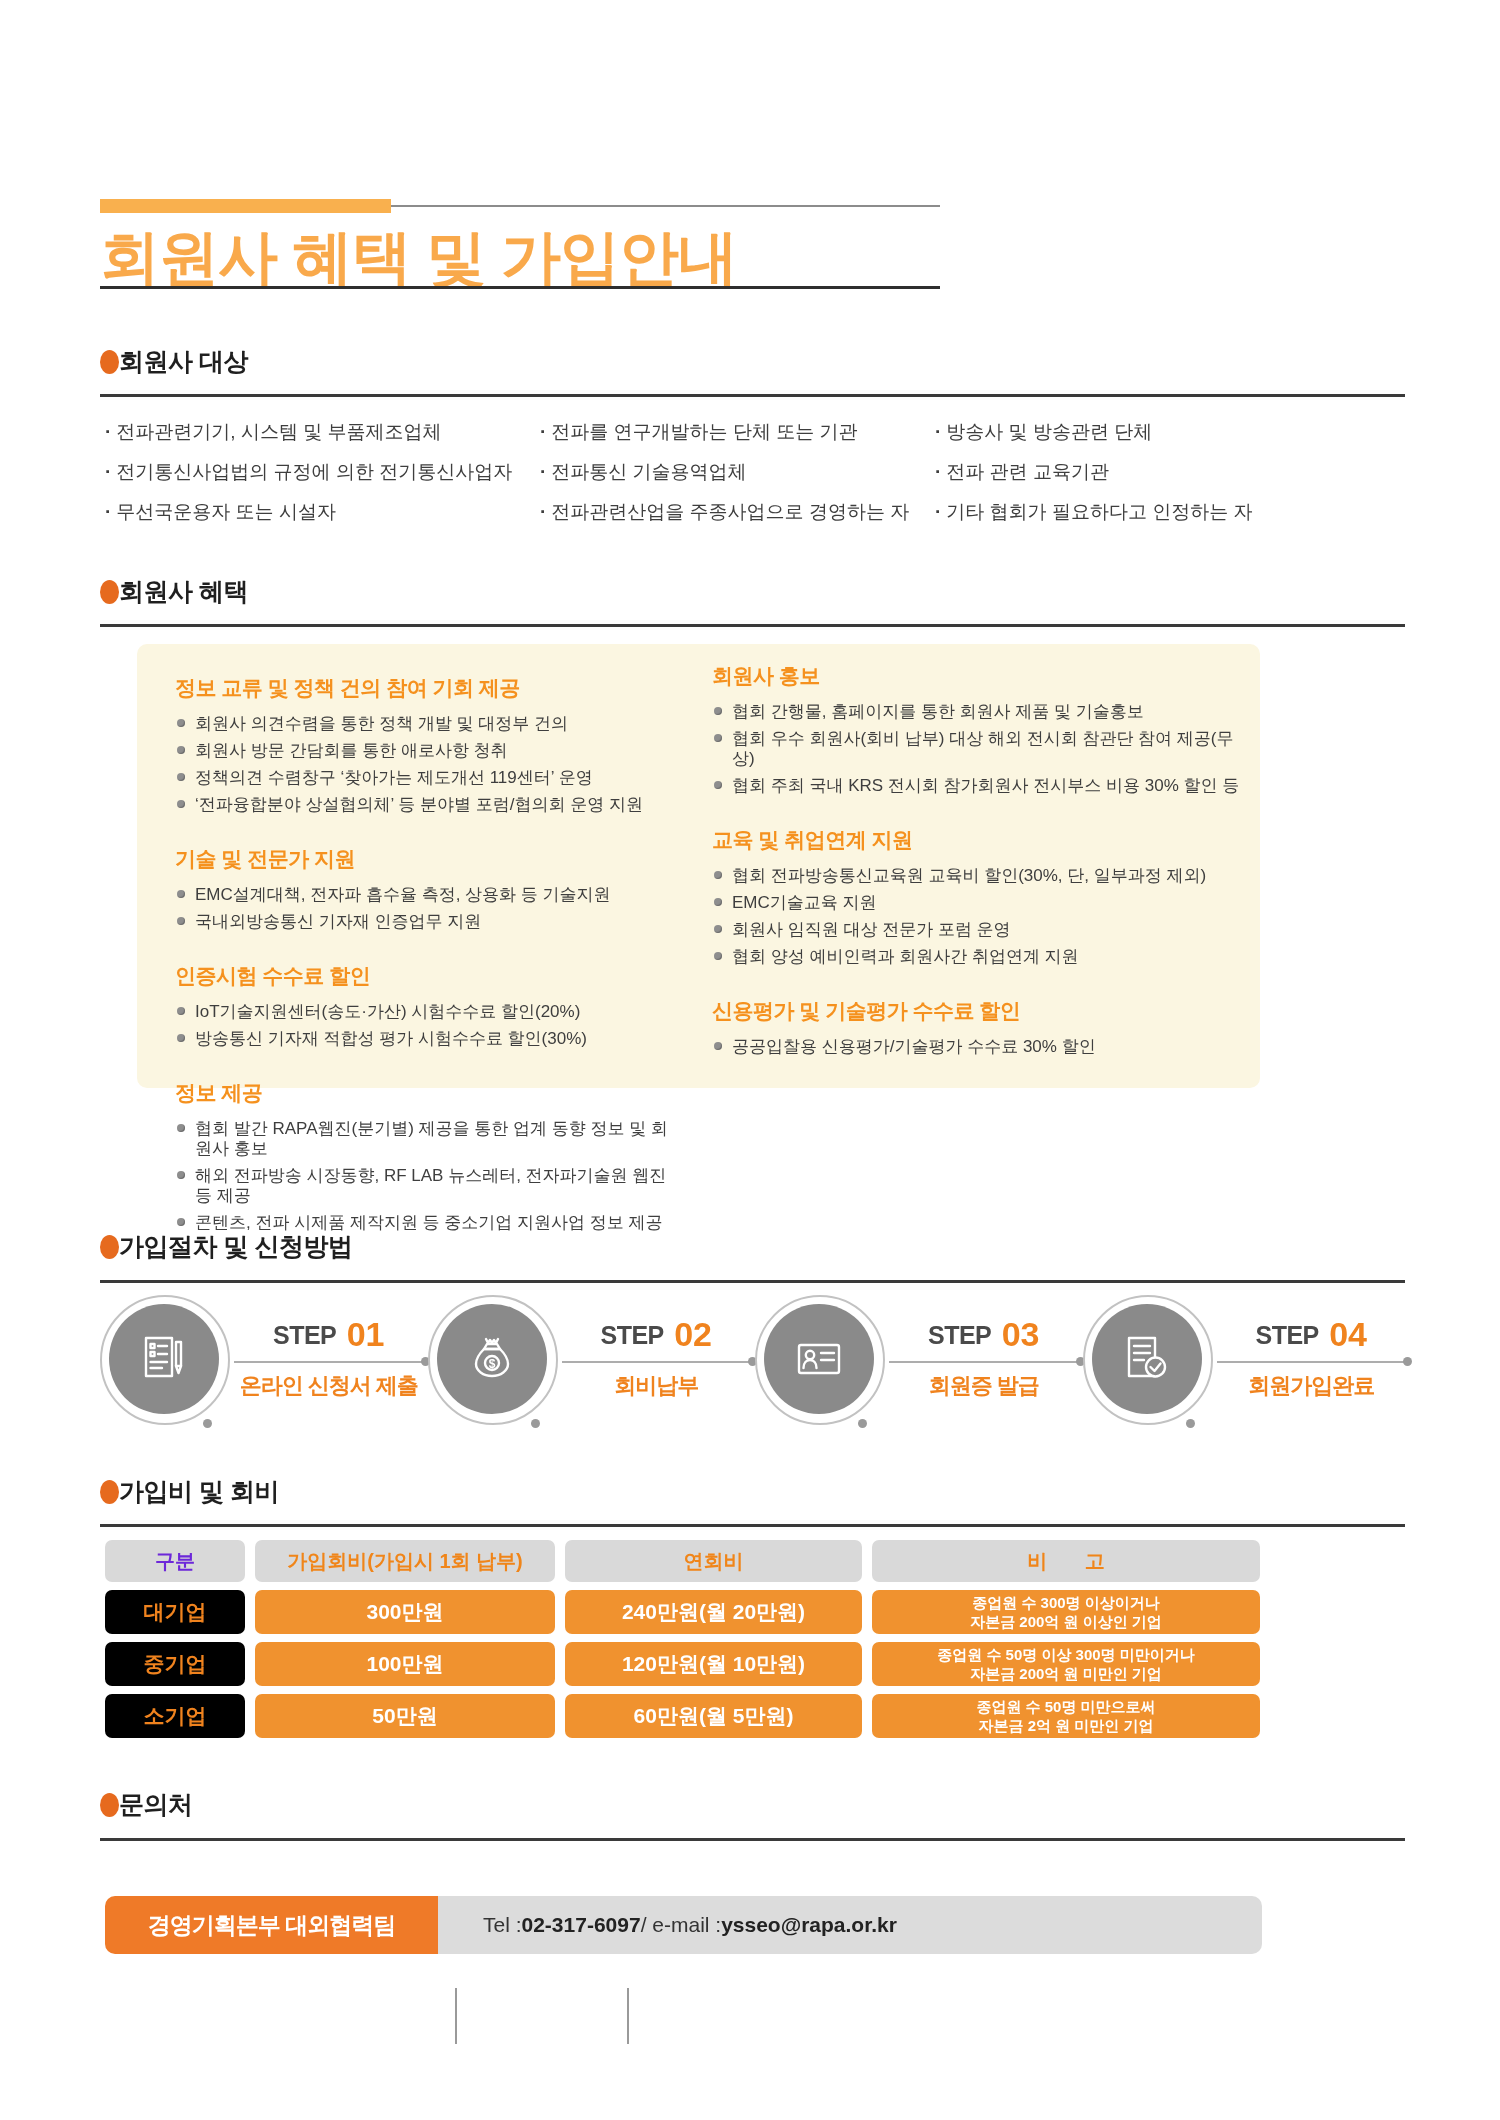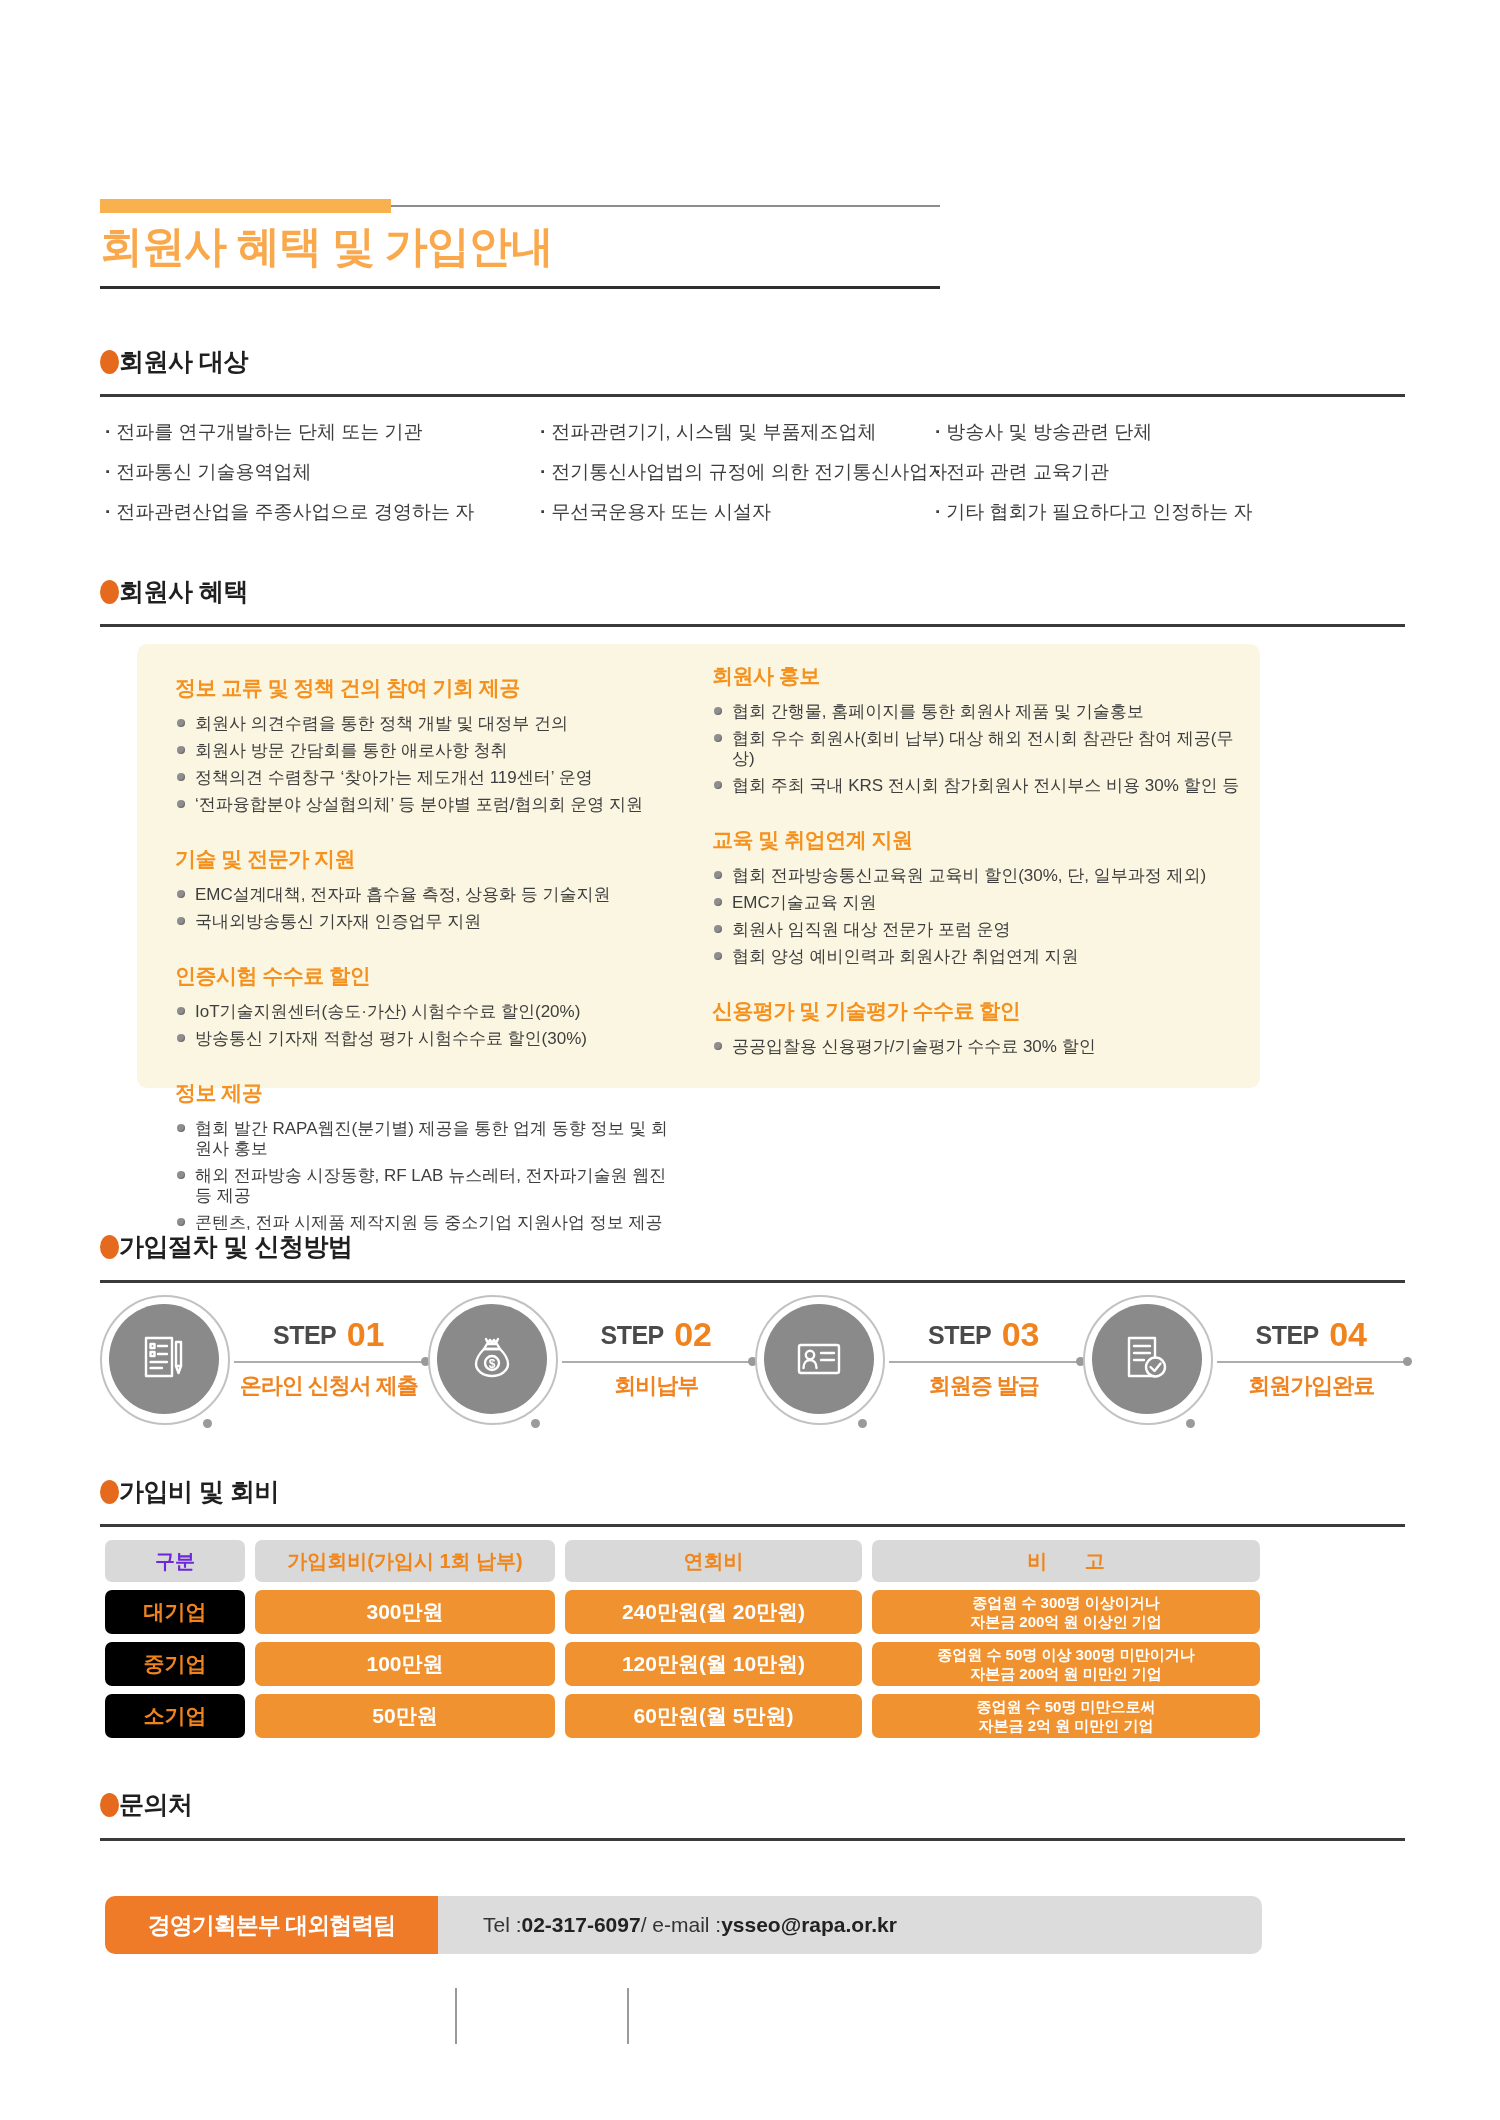--- a/index.html
+++ b/index.html
@@ -2,21 +2,21 @@
 <html><head>
 <meta charset="utf-8">
 <style>
   html,body{margin:0;padding:0;background:#ffffff;}
   .page{position:relative;width:1500px;height:2120px;background:#ffffff;overflow:hidden;
         font-family:"Liberation Sans","DejaVu Sans",sans-serif;}
 
   
   .top-orange-bar{position:absolute;left:100px;top:199px;width:291px;height:14px;background:#F9B04E;}
   .top-gray-line{position:absolute;left:391px;top:205px;width:549px;height:2px;background:#8C8C8C;}
-  .main-title{position:absolute;left:100px;top:218px;font-size:43px;font-weight:bold;color:#F9A94B;letter-spacing:-1px;}
+  .main-title{position:absolute;left:100px;top:218px;font-size:60px;font-weight:bold;color:#F9A94B;letter-spacing:-1px;}
   .title-underline{position:absolute;left:100px;top:286px;width:840px;height:3px;background:#2E2E2E;}
 
   
   .sec-head{position:absolute;left:100px;display:flex;align-items:center;}
   .sec-dot{width:19px;height:24px;background:#E66A1E;border-radius:50%;}
   .sec-title{font-size:25px;font-weight:bold;color:#1F1F1F;letter-spacing:-0.5px;}
   .rule{position:absolute;left:100px;width:1305px;height:3px;background:#3A3A3A;}
 
   
   .targets{position:absolute;left:105px;top:412px;width:1305px;display:grid;grid-template-columns:435px 395px auto;}
@@ -86,28 +86,28 @@
   <div class="title-underline"></div>
 
   <div class="sec-head" style="top:345px;">
     <span class="sec-dot"></span>
     <span class="sec-title">회원사 대상</span>
   </div>
   <div class="rule" style="top:394px;"></div>
 
   <div class="targets">
     <div>
+      <div class="titem">전파관련기기, 시스템 및 부품제조업체</div>
+      <div class="titem">전기통신사업법의 규정에 의한 전기통신사업자</div>
+      <div class="titem">무선국운용자 또는 시설자</div>
+    </div>
+    <div>
       <div class="titem">전파를 연구개발하는 단체 또는 기관</div>
       <div class="titem">전파통신 기술용역업체</div>
       <div class="titem">전파관련산업을 주종사업으로 경영하는 자</div>
-    </div>
-    <div>
-      <div class="titem">전파관련기기, 시스템 및 부품제조업체</div>
-      <div class="titem">전기통신사업법의 규정에 의한 전기통신사업자</div>
-      <div class="titem">무선국운용자 또는 시설자</div>
     </div>
     <div>
       <div class="titem">방송사 및 방송관련 단체</div>
       <div class="titem">전파 관련 교육기관</div>
       <div class="titem">기타 협회가 필요하다고 인정하는 자</div>
     </div>
   </div>
 
   <div class="sec-head" style="top:575px;">
     <span class="sec-dot"></span>

